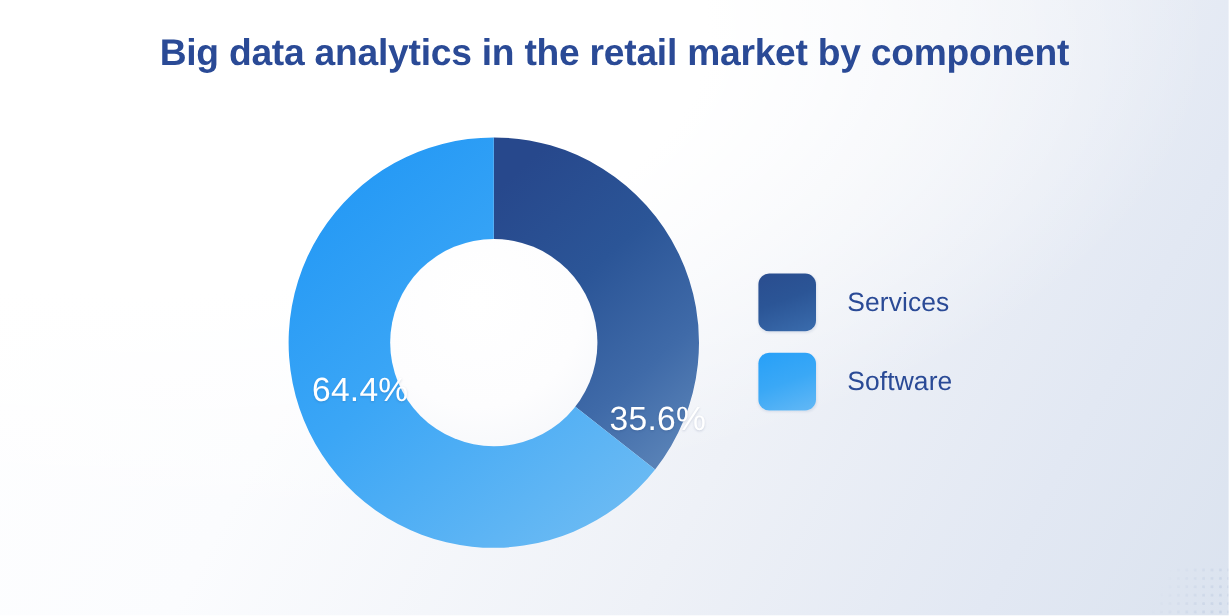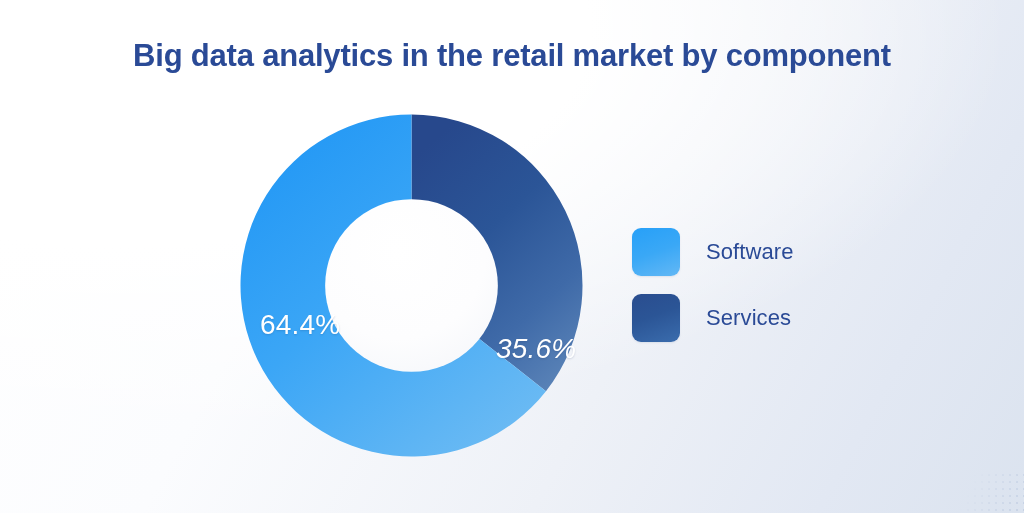--- a/index.html
+++ b/index.html
@@ -29,21 +29,20 @@
     position: absolute;
     left: 0;
     top: 26px;
     width: 1024px;
     text-align: center;
     font-size: 31px;
     font-weight: bold;
     letter-spacing: -0.2px;
     color: #2a4a96;
     white-space: nowrap;
-    margin-top: 12px;
   }
 
   
   #donut-wrap {
     position: absolute;
     left: 240px;
     top: 114px;
     width: 343px;
     height: 343px;
   }
@@ -55,21 +54,21 @@
 
   .slice-label {
     position: absolute;
     color: #ffffff;
     font-size: 28px;
     font-weight: normal;
     letter-spacing: 0.2px;
     white-space: nowrap;
     text-shadow: 0 1px 2px rgba(20,45,95,0.18);
   }
-  #label-services { left: 256px; top: 219px; font-style: italic; }
+  #label-services { left: 268px; top: 219px; }
   #label-software { left: 20px;  top: 195px; }
 
   
   #legend {
     position: absolute;
     left: 632px;
     top: 228px;
     display: flex;
     flex-direction: column;
     gap: 18px;
@@ -153,26 +152,26 @@
     </svg>
 
     <span class="slice-label" id="label-services">35.6%</span>
 
     <span class="slice-label" id="label-software">64.4%</span>
   </div>
 
   <div id="legend">
 
     <div class="legend-item">
-      <span class="legend-swatch software"></span>
-      <span class="legend-label">Software</span>
+      <span class="legend-swatch services"></span>
+      <span class="legend-label">Services</span>
     </div>
 
     <div class="legend-item">
-      <span class="legend-swatch services"></span>
-      <span class="legend-label">Services</span>
+      <span class="legend-swatch software"></span>
+      <span class="legend-label">Software</span>
     </div>
 
   </div>
 
   <div id="watermark"></div>
 
 </div>
 
 </body></html>

